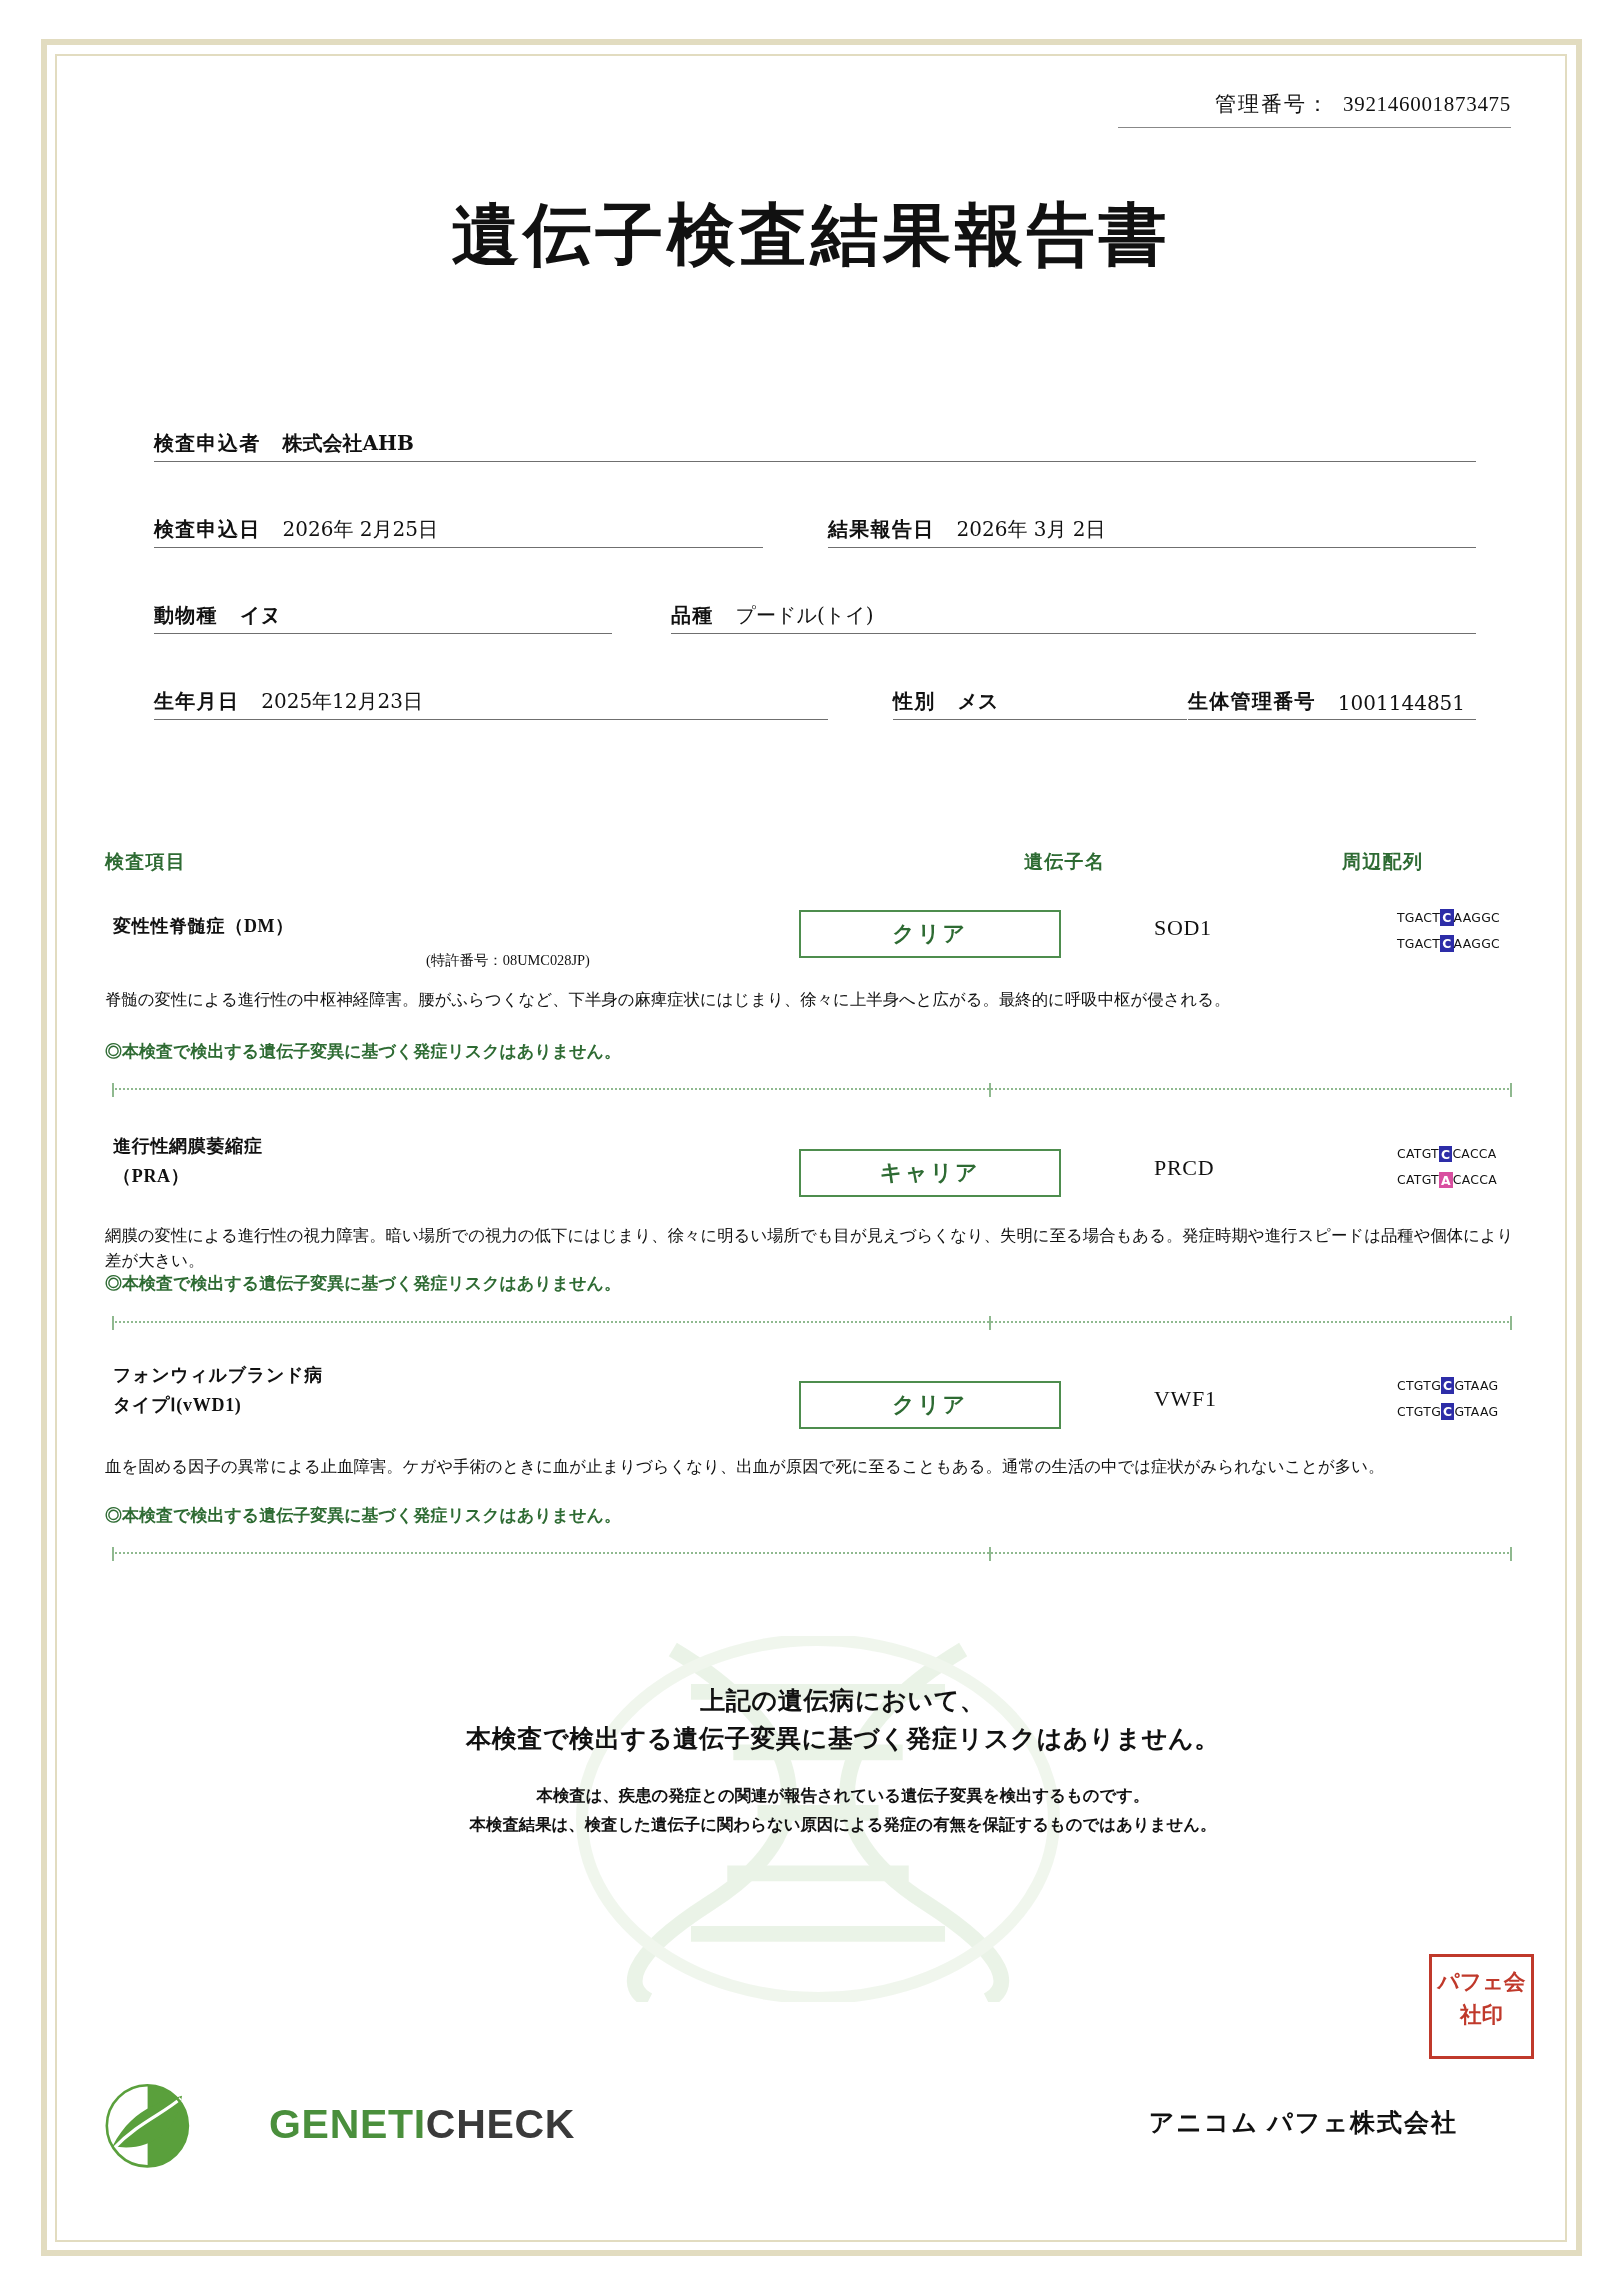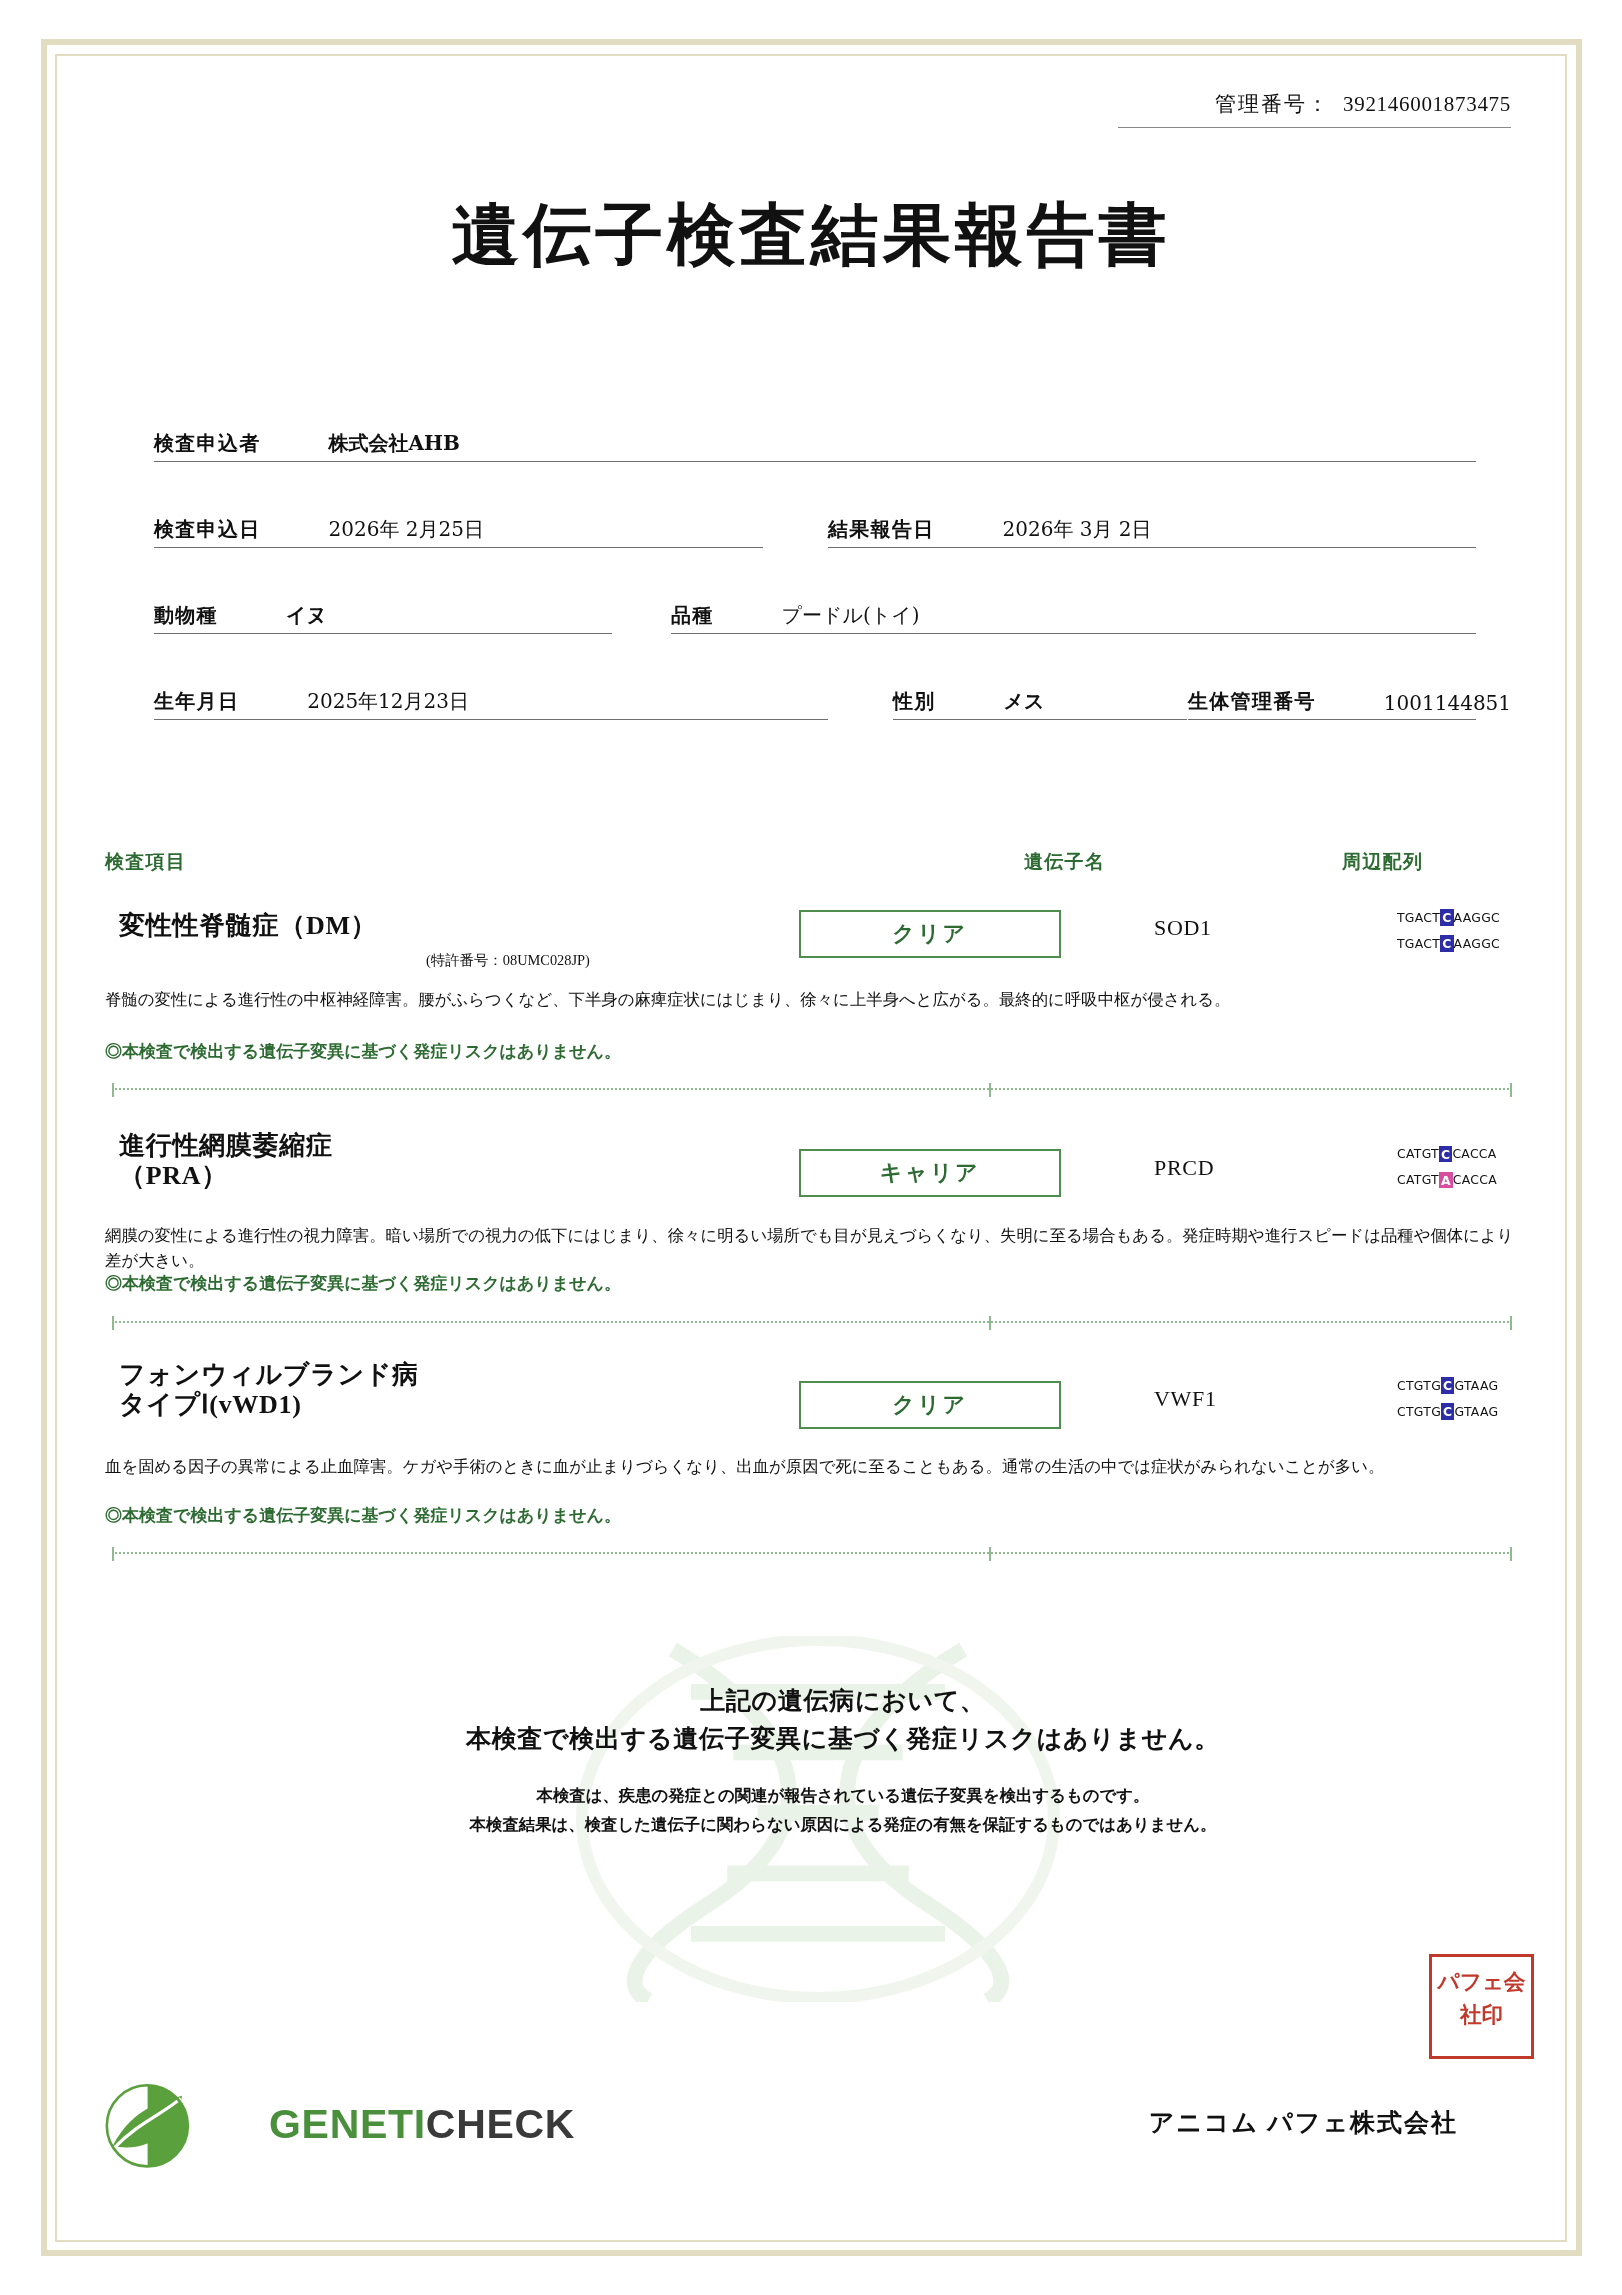--- a/index.html
+++ b/index.html
@@ -95,21 +95,20 @@
   }
   .field {
     position: absolute;
     bottom: 0;
     border-bottom: 1.3px solid #6f6f6f;
     height: 41px;
     box-sizing: border-box;
     display: flex;
     align-items: flex-end;
     padding-bottom: 3.9px;
-    gap: 46px;
   }
   .field .flabel {
     font-size: 20px;
     font-weight: bold;
     letter-spacing: 1.3px;
     white-space: nowrap;
   }
   .field .fvalue {
     font-size: 20px;
     margin-left: 22px;
@@ -135,23 +134,23 @@
   }
 
   
   .result {
     position: absolute;
     left: 105px;
     width: 1413px;
   }
   .r-name {
     position: absolute;
-    left: 14px;
+    left: 8px;
     top: 0;
-    font-size: 26px;
+    font-size: 18px;
     font-weight: bold;
     letter-spacing: 0.7px;
     line-height: 30px;
   }
   .r-patent {
     position: absolute;
     font-size: 14.4px;
     letter-spacing: 0px;
   }
   .r-status {

